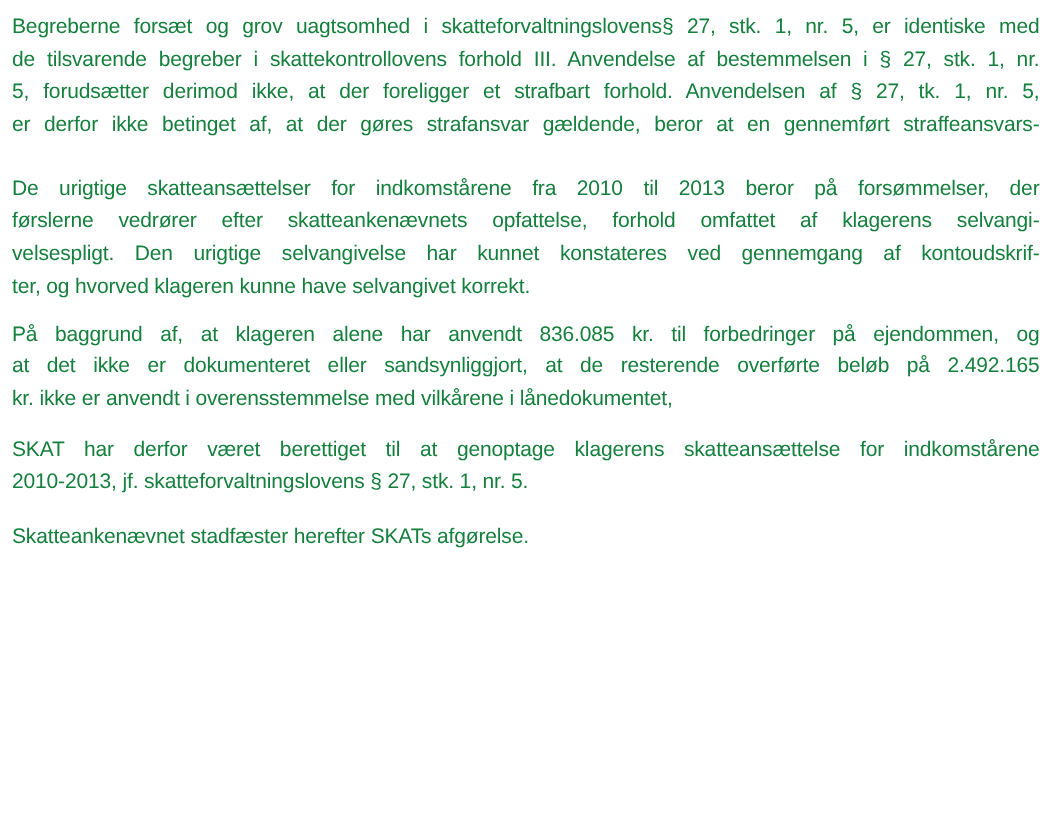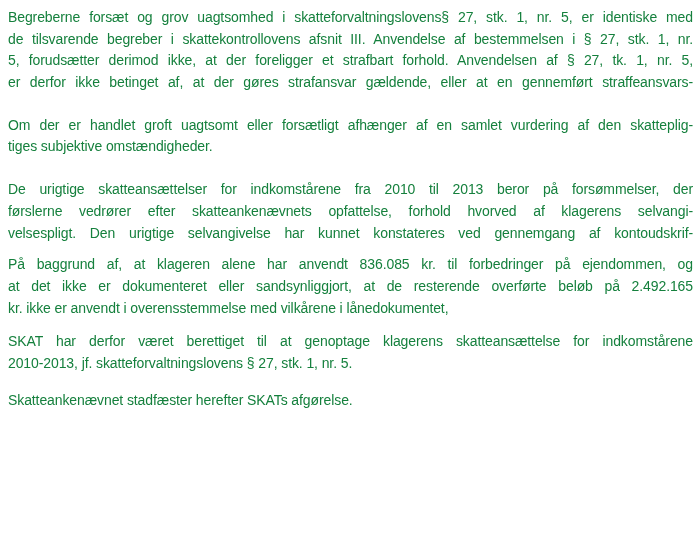--- a/index.html
+++ b/index.html
@@ -45,34 +45,31 @@
   .mb5 { margin-bottom: 17px; }
   .mb6 { margin-bottom: 15px; }
 </style>
 </head>
 <body>
 
 <div class="page">
 
   <div class="para mb1">
     <span class="line j">Begreberne forsæt og grov uagtsomhed i skatteforvaltningslovens§ 27, stk. 1, nr. 5, er identiske med</span>
-    <span class="line j">de tilsvarende begreber i skattekontrollovens afsnit III. Anvendelse af bestemmelsen i § 27, stk. 1, nr.</span>
+    <span class="line j">de tilsvarende begreber i skattekontrollovens forhold III. Anvendelse af bestemmelsen i § 27, stk. 1, nr.</span>
     <span class="line j">5, forudsætter derimod ikke, at der foreligger et strafbart forhold. Anvendelsen af § 27, tk. 1, nr. 5,</span>
-    <span class="line j">er derfor ikke betinget af, at der gøres strafansvar gældende, eller at en gennemført straffeansvars-</span>
+    <span class="line j">er derfor ikke betinget af, at der gøres strafansvar gældende, beror at en gennemført straffeansvars-</span>
   </div>
 
-  <div class="para mb2">
-    <span class="line j">Om der er handlet groft uagtsomt eller forsætligt afhænger af en samlet vurdering af den skatteplig-</span>
-    <span class="line">tiges subjektive omstændigheder.</span>
-  </div>
 
   <div class="para mb3">
     <span class="line j">De urigtige skatteansættelser for indkomstårene fra 2010 til 2013 beror på forsømmelser, der</span>
-    <span class="line j">førslerne vedrører efter skatteankenævnets opfattelse, forhold hvorved af klagerens selvangi-</span>
+    <span class="line j">førslerne vedrører efter skatteankenævnets opfattelse, forhold omfattet af klagerens selvangi-</span>
     <span class="line j">velsespligt. Den urigtige selvangivelse har kunnet konstateres ved gennemgang af kontoudskrif-</span>
+    <span class="line">ter, og hvorved klageren kunne have selvangivet korrekt.</span>
   </div>
 
   <div class="para mb4">
     <span class="line j">På baggrund af, at klageren alene har anvendt 836.085 kr. til forbedringer på ejendommen, og</span>
     <span class="line j">at det ikke er dokumenteret eller sandsynliggjort, at de resterende overførte beløb på 2.492.165</span>
     <span class="line">kr. ikke er anvendt i overensstemmelse med vilkårene i lånedokumentet,</span>
   </div>
 
 
   <div class="para mb6">

